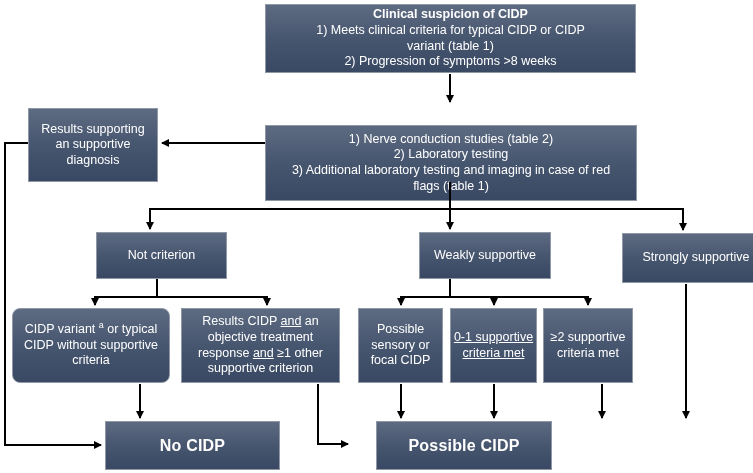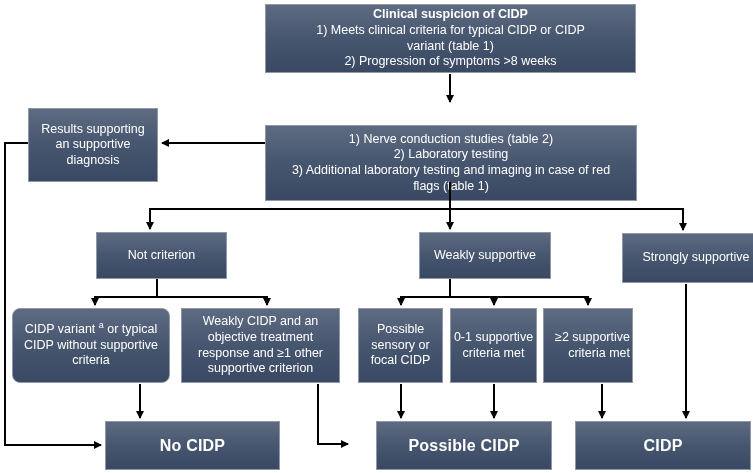--- a/index.html
+++ b/index.html
@@ -10,21 +10,21 @@
   .node{
     position:absolute;box-sizing:border-box;
     display:flex;flex-direction:column;align-items:center;justify-content:center;
     text-align:center;color:#ffffff;
     background:linear-gradient(180deg,#5d6b82 0%,#47566f 50%,#3a4963 100%);
     border:1px solid #8f98a4;
     font-size:12.5px;line-height:1.25;
   }
   .node .title{font-weight:bold;}
   .node.outcome{font-weight:bold;font-size:16px;letter-spacing:.2px;}
-  .u{text-align:right;}
+  .u{text-decoration:underline;text-align:right;}
   sup.sp{font-size:9px;line-height:0;}
   svg.connectors{position:absolute;left:0;top:0;pointer-events:none;}
 </style>
 </head>
 <body>
 
 <div class="stage">
 
   <div class="node" style="left:265px;top:4px;width:371px;height:69px;padding:8px 36px;">
     <div class="title">Clinical suspicion of CIDP</div>
@@ -52,46 +52,43 @@
 
   <div class="node" style="left:622px;top:233px;width:148px;height:50px;padding:0 4px;">
     <div>Strongly supportive</div>
   </div>
 
   <div class="node" style="left:12px;top:308px;width:158px;height:75px;padding:0 10px;border-radius:8px;">
     <div><span>CIDP variant </span><sup class="sp">a</sup><span> or typical CIDP without supportive criteria</span></div>
   </div>
 
   <div class="node" style="left:181px;top:308px;width:159px;height:75px;padding:0 8px;">
-    <div><span>Weakly CIDP </span><span class="u">and</span><span> an objective treatment response </span><span class="u">and</span><span> ≥1 other supportive criterion</span></div>
+    <div><span>Results CIDP </span><span class="u">and</span><span> an objective treatment response </span><span class="u">and</span><span> ≥1 other supportive criterion</span></div>
   </div>
 
   <div class="node" style="left:358px;top:308px;width:85px;height:75px;padding:0 2px;">
     <div>Possible sensory or focal CIDP</div>
   </div>
 
-  <div class="node" style="left:450px;top:308px;width:87px;height:75px;padding:0 1px;">
+  <div class="node" style="left:450px;top:308px;width:87px;height:75px;padding:0 1px;text-decoration:underline;">
     <div>0-1 supportive criteria met</div>
   </div>
 
-  <div class="node" style="left:543px;top:308px;width:90px;height:75px;padding:0 2px;text-align:right;">
+  <div class="node" style="left:543px;top:308px;width:90px;height:75px;padding:0 2px;">
     <div>≥2 supportive criteria met</div>
   </div>
 
   <div class="node outcome" style="left:105px;top:421px;width:175px;height:49px;">
     <div>No CIDP</div>
   </div>
 
   <div class="node outcome" style="left:352px;top:421px;width:176px;height:49px;margin-left:24px;">
     <div>Possible CIDP</div>
   </div>
 
-  <div class="node outcome" style="left:575px;top:421px;width:176px;height:49px;">
-    <div>CIDP</div>
-  </div>
 
   <svg class="connectors" width="753" height="473" viewBox="0 0 753 473">
     <defs>
       <marker id="arrow" markerWidth="4.5" markerHeight="4.5" refX="3.5" refY="2" orient="auto">
         <path d="M0,0 L4,2 L0,4 z" fill="#000000"></path>
       </marker>
     </defs>
     <g stroke="#000000" stroke-width="2" fill="none">
       <path d="M450 74 L450 102" marker-end="url(#arrow)"></path>
       <path d="M265 143 L162 143" marker-end="url(#arrow)"></path>

